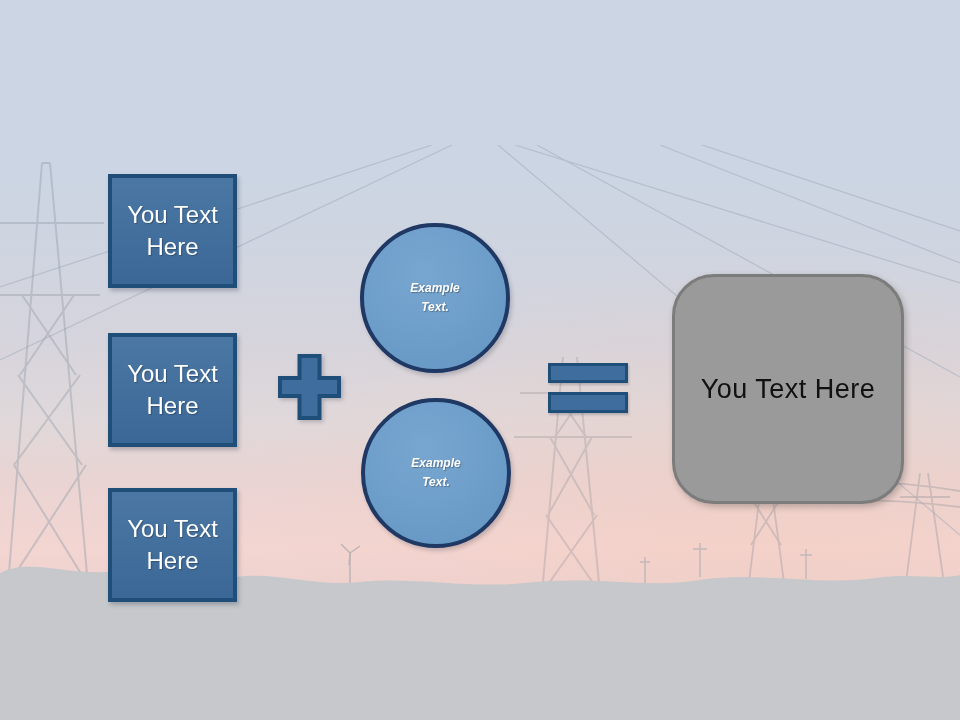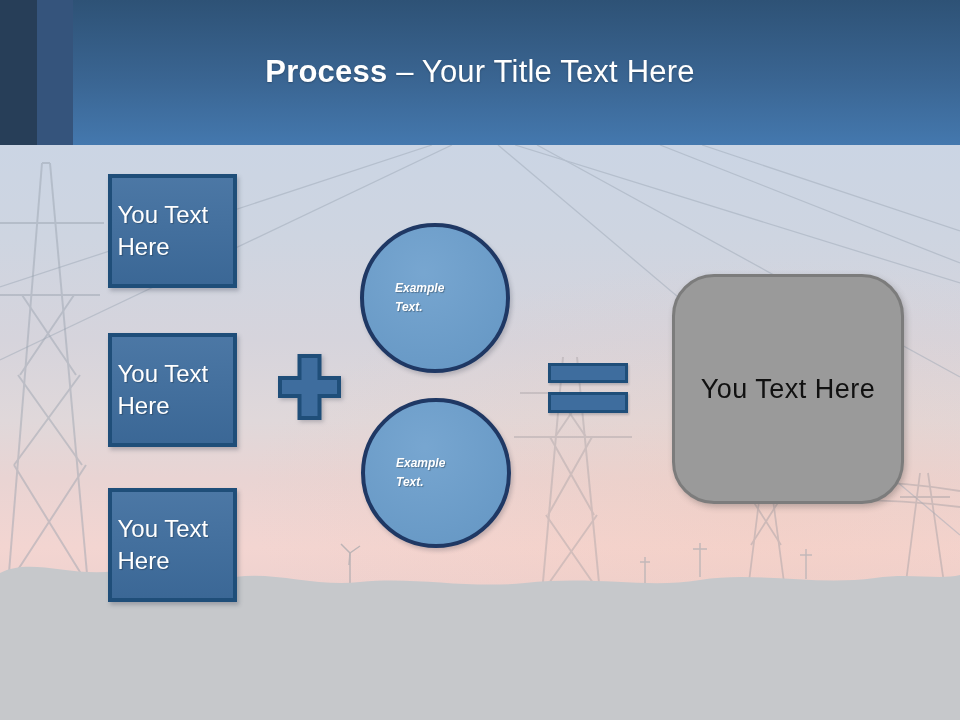--- a/index.html
+++ b/index.html
@@ -29,21 +29,21 @@
     background:
       radial-gradient(ellipse at 80% 62%, rgba(246,198,178,.30), rgba(246,198,178,0) 48%),
       linear-gradient(180deg,
         var(--sky-top,#CBD5E4) 0%, #CED5E1 16%, #D6D4DC 34%,
         #E0D8DA 48%, #E9D4D3 58%, var(--sky-pink,#F3D5D1) 70%,
         #EFD2CF 76%, #E8CECC 80%, #DCCBCA 84%, #D0C9CB 100%);
   }
   .photo svg{position:absolute;left:0;top:0;width:100%;height:100%;}
   
   .shape{position:absolute;display:flex;align-items:center;justify-content:center;
-         text-align:left;box-sizing:border-box;}
+         text-align:center;box-sizing:border-box;}
   .sq{
     width:129px;height:114px;
     background:linear-gradient(180deg,rgba(255,255,255,.07),rgba(0,0,0,.05)),var(--box-fill,#3E6D9E);
     border:4px solid var(--box-border,#1F4E79);
     box-shadow:2px 3px 4px rgba(30,40,60,.25);
     color:#fff;font-size:24px;line-height:1.33;
     text-shadow:1px 1px 1px rgba(0,0,0,.25);
   }
   .sq span{display:block;width:110px;}
   .sq1{left:108px;top:174px;}
@@ -75,25 +75,20 @@
     border:3px solid var(--result-border,#7C7C7C);
     box-shadow:2px 3px 6px rgba(60,60,60,.30);
     color:#111;font-size:27px;letter-spacing:.5px;
   }
 </style>
 </head>
 <body>
 
 <div class="slide">
 
-  <div class="header">
-    <div class="bar bar1"></div>
-    <div class="bar bar2"></div>
-    <h1 class="title"><span class="tb">Process</span> <span class="tr">– Your Title Text Here</span></h1>
-  </div>
 
   <div class="photo">
     <svg viewBox="0 0 960 575" preserveAspectRatio="none">
 
       <g stroke="#9AA5B3" stroke-width="1.3" opacity="0.45" fill="none">
         <path d="M432 0 L0 142"></path>
         <path d="M452 0 L0 215"></path>
         <path d="M515 0 L960 138"></path>
         <path d="M537 0 L960 232"></path>
         <path d="M498 0 L960 390"></path>

